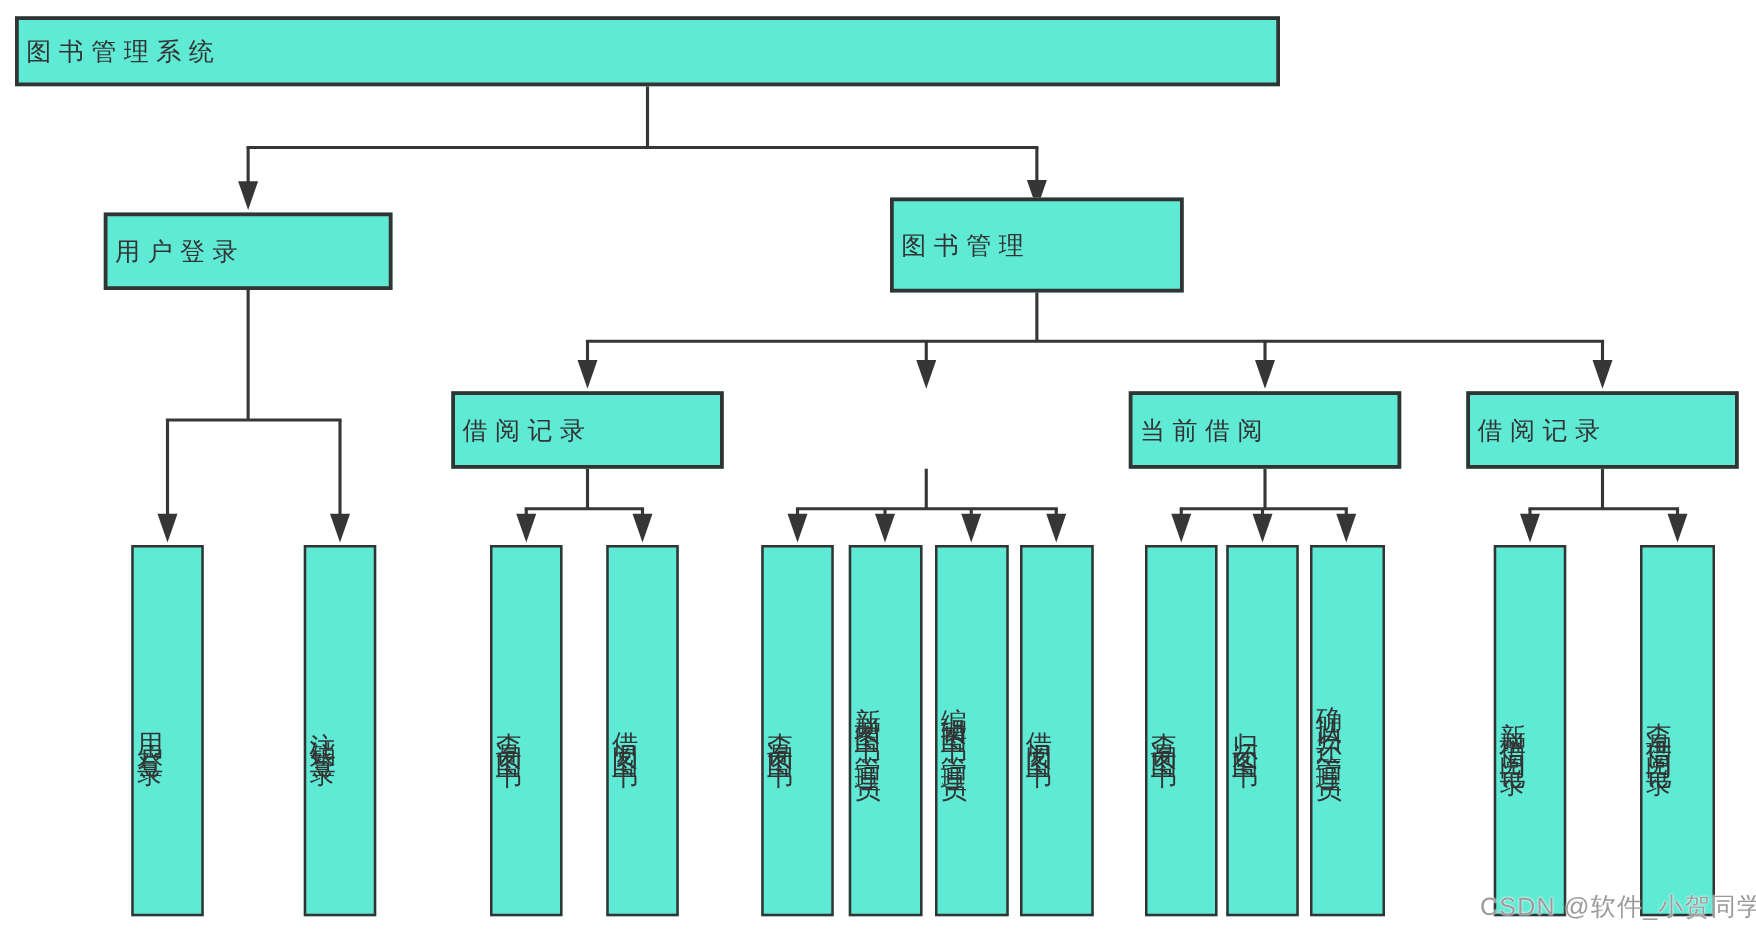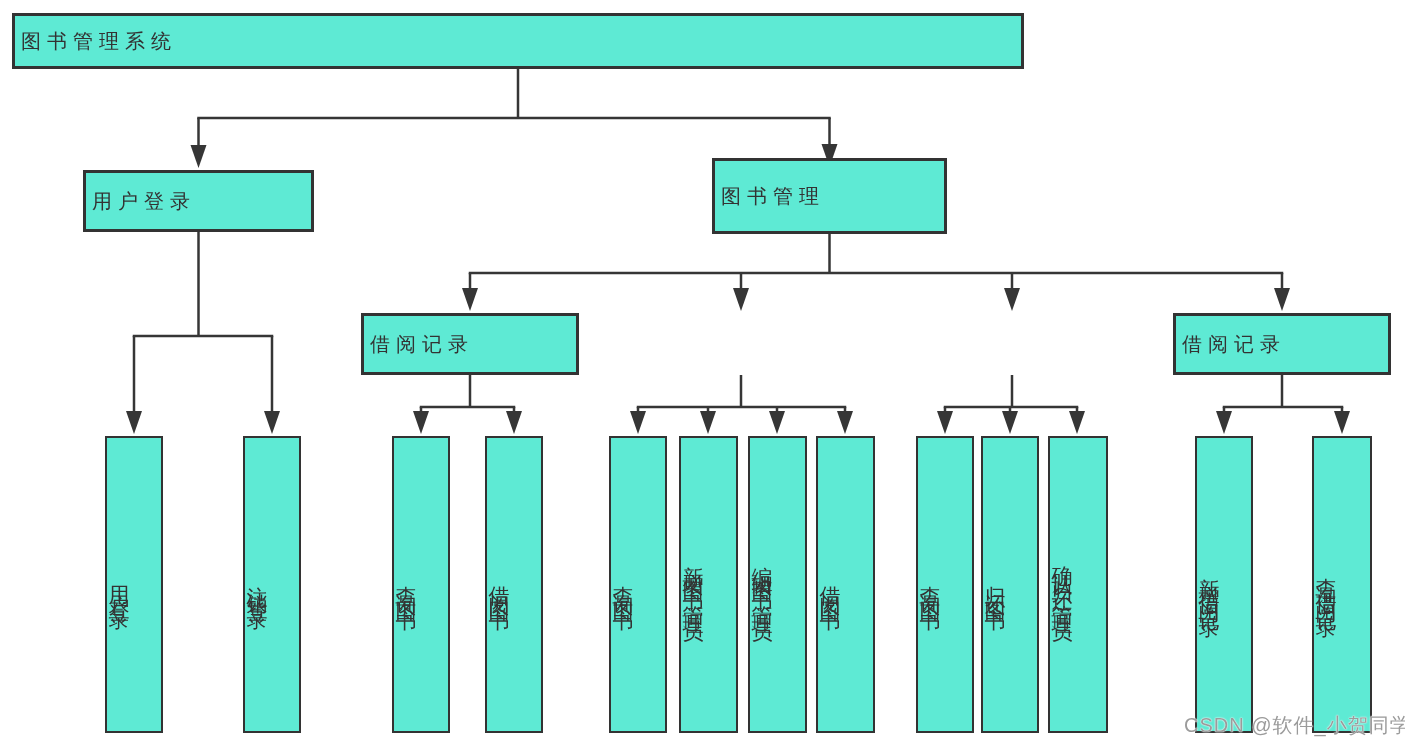--- a/index.html
+++ b/index.html
@@ -152,20 +152,23 @@
   <div class="node l2a">
     <span class="hlabel">用户登录</span>
   </div>
   <div class="node l2b">
     <span class="hlabel">图书管理</span>
   </div>
 
   <div class="node l3 l3a">
     <span class="hlabel">借阅记录</span>
   </div>
+  <div class="node l3 l3c">
+    <span class="hlabel">当前借阅</span>
+  </div>
   <div class="node l3 l3d">
     <span class="hlabel">借阅记录</span>
   </div>
 
   <div class="node leaf lf1">
     <span class="vlabel">用户登录</span>
   </div>
   <div class="node leaf lf2">
     <span class="vlabel">注销登录</span>
   </div>

